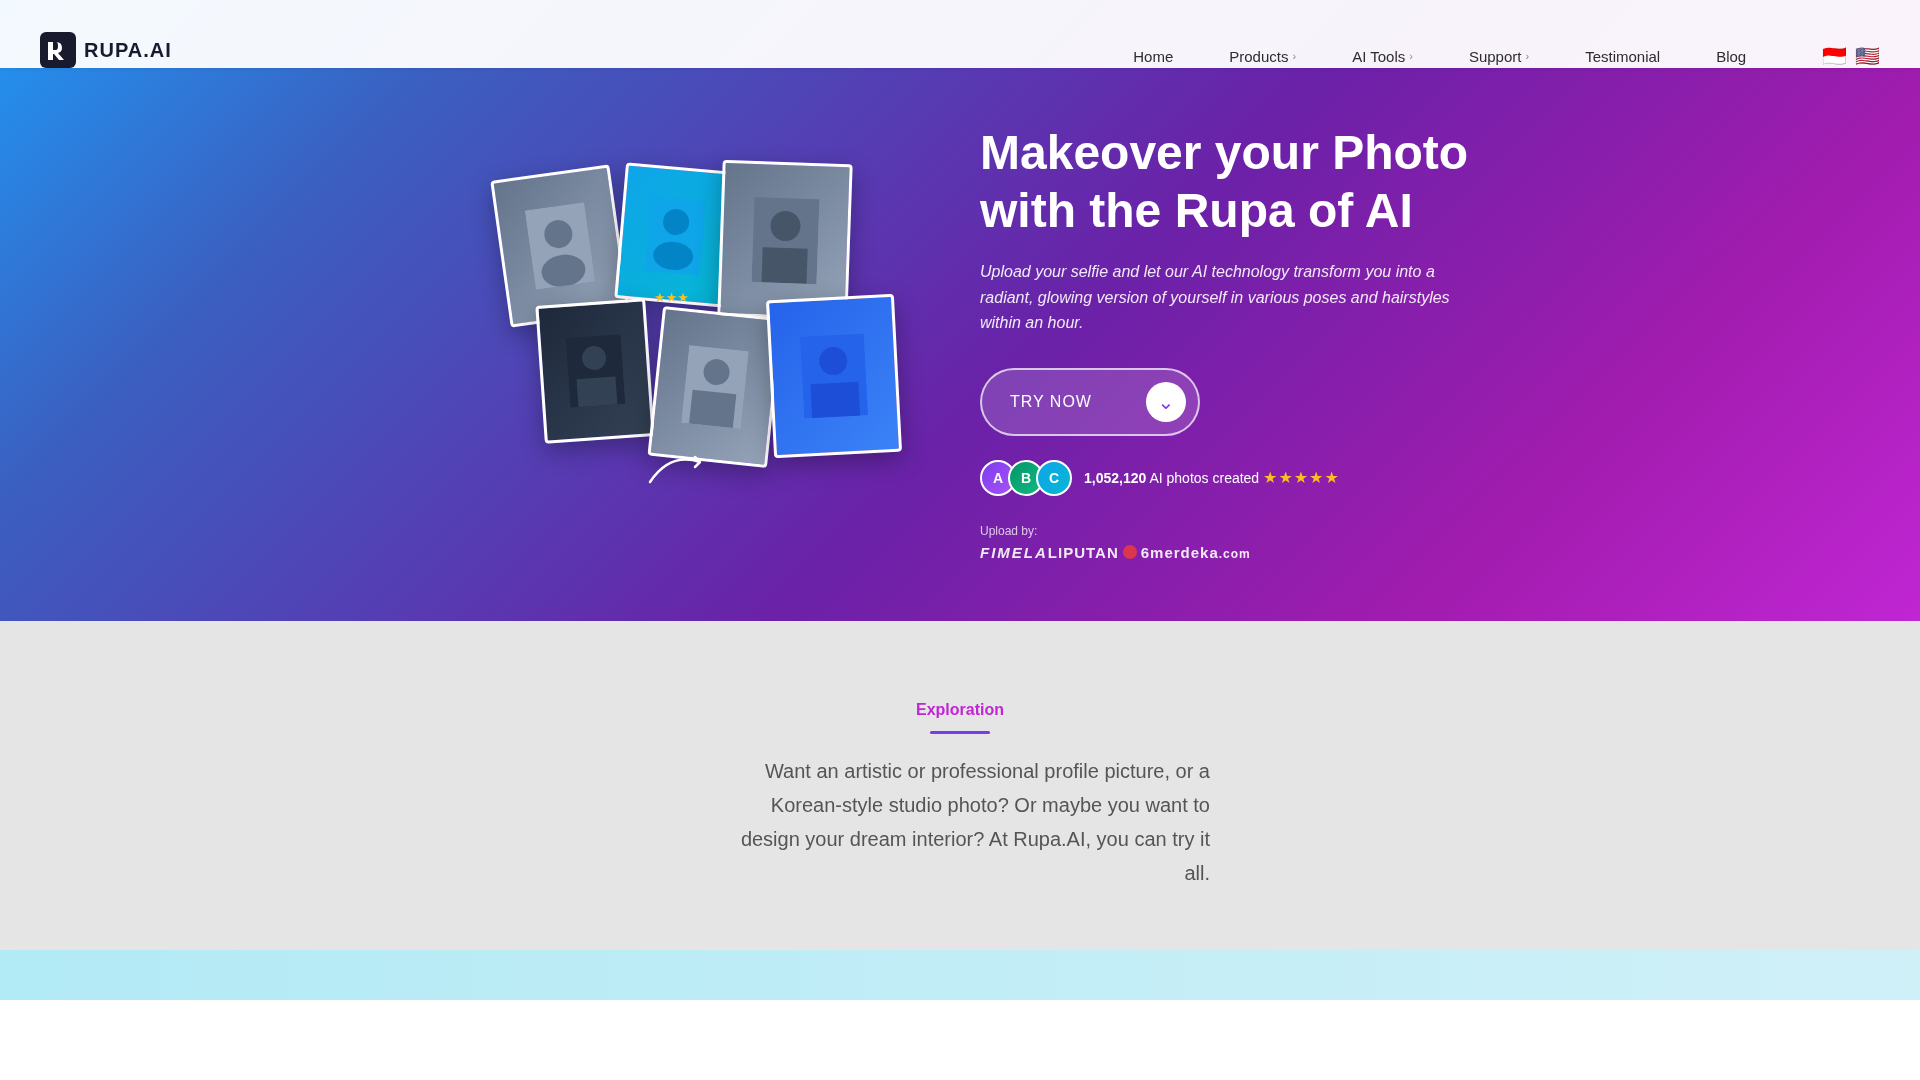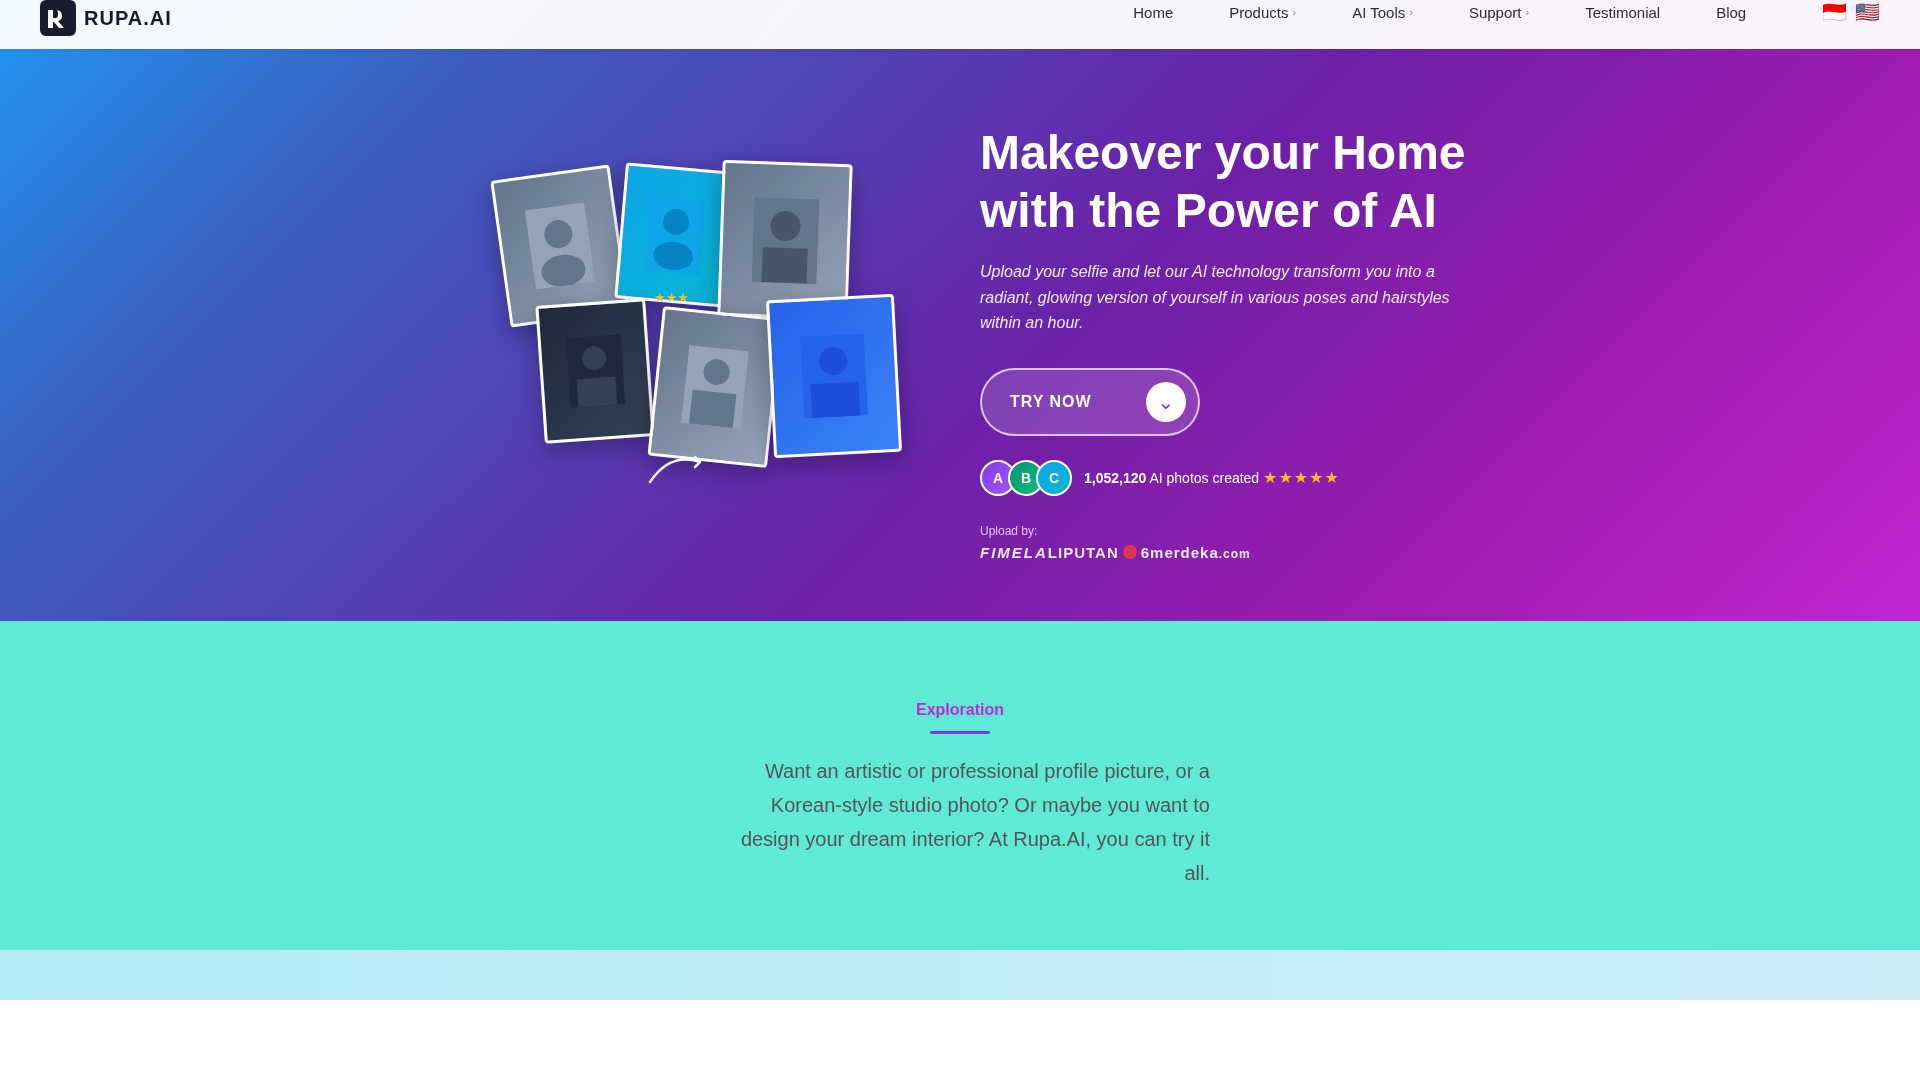--- a/index.html
+++ b/index.html
@@ -2,24 +2,24 @@
 <html><head>
   <meta charset="utf-8">
   <style>
     * { margin: 0; padding: 0; box-sizing: border-box; }
     body { font-family: 'Segoe UI', Arial, sans-serif; width: 1920px; min-height: 1080px; overflow-x: hidden; }
 
     
     .navbar {
       position: fixed;
       top: 0; left: 0; right: 0;
-      height: 49px;
+      height: 68px;
       background: rgba(255,255,255,0.95);
       display: flex;
-      align-items: flex-start;
+      align-items: flex-end;
       padding: 0 40px;
       z-index: 100;
       box-shadow: 0 1px 4px rgba(0,0,0,0.08);
     }
     .navbar-logo {
       display: flex;
       align-items: center;
       gap: 8px;
       text-decoration: none;
     }
@@ -106,21 +106,21 @@
       border: 2px solid rgba(255,255,255,0.7);
       border-radius: 50px;
       padding: 12px 12px 12px 28px;
       width: 220px;
       cursor: pointer;
       margin-bottom: 24px;
       transition: all 0.2s;
     }
     .try-now-label {
       font-size: 16px;
-      font-weight: 700;
+      font-weight: 400;
       color: white;
       letter-spacing: 1px;
     }
     .try-now-circle {
       width: 40px;
       height: 40px;
       background: white;
       border-radius: 50%;
       display: flex;
       align-items: center;
@@ -225,21 +225,21 @@
 
     
     .arrow-svg {
       position: absolute;
       bottom: 30px;
       left: 180px;
     }
 
     
     .products-section {
-      background: #5eead4;
+      background: #e5e5e5;
       padding: 80px 52px 60px;
     }
     .section-inner {
       max-width: 900px;
       margin: 0 auto;
       text-align: center;
     }
     .section-tag {
       font-size: 16px;
       font-weight: 600;
@@ -398,21 +398,21 @@
 
         <svg class="arrow-svg" width="80" height="50" viewBox="0 0 80 50" fill="none">
           <path d="M10 40 Q30 10 60 20 L55 15 M60 20 L55 25" stroke="white" stroke-width="2.5" stroke-linecap="round" fill="none"></path>
         </svg>
 
         <div style="position:absolute;top:128px;left:194px;font-size:13px;color:#fbbf24;z-index:10;">★★★</div>
       </div>
     </div>
 
     <div class="hero-right">
-      <h1 class="hero-title">Makeover your Home with the Power of AI</h1>
+      <h1 class="hero-title">Makeover your Photo with the Rupa of AI</h1>
       <p class="hero-subtitle">Upload your selfie and let our AI technology transform you into a radiant, glowing version of yourself in various poses and hairstyles within an hour.</p>
 
       <button class="try-now-btn">
         <span class="try-now-label">TRY NOW</span>
         <div class="try-now-circle">
           <span class="try-now-arrow">⌄</span>
         </div>
       </button>
 
       <div class="social-proof">

